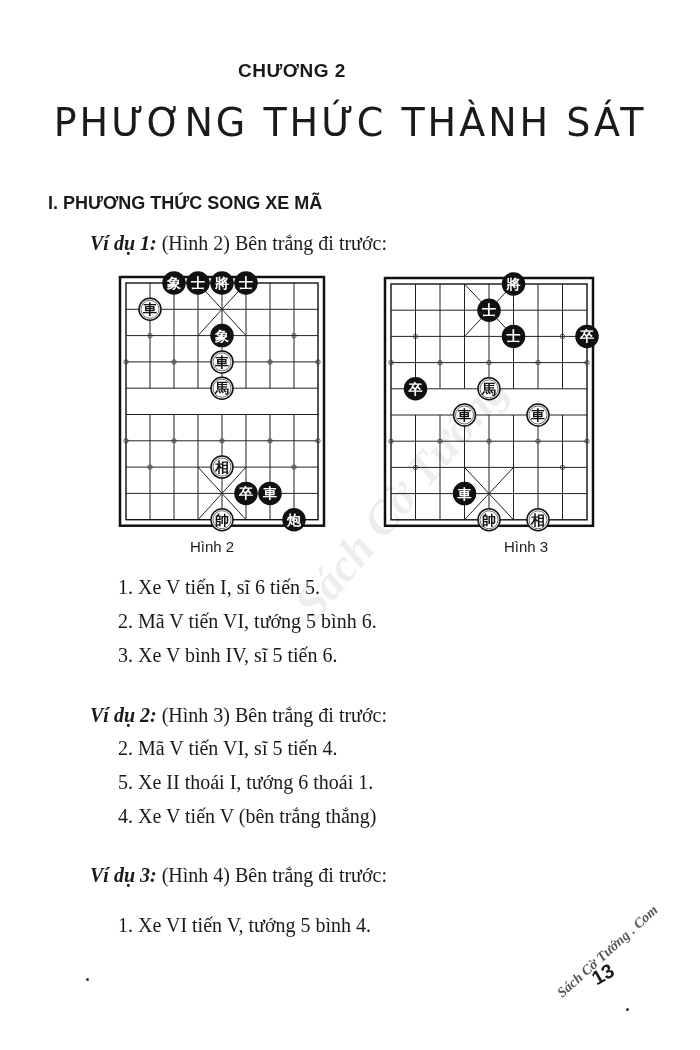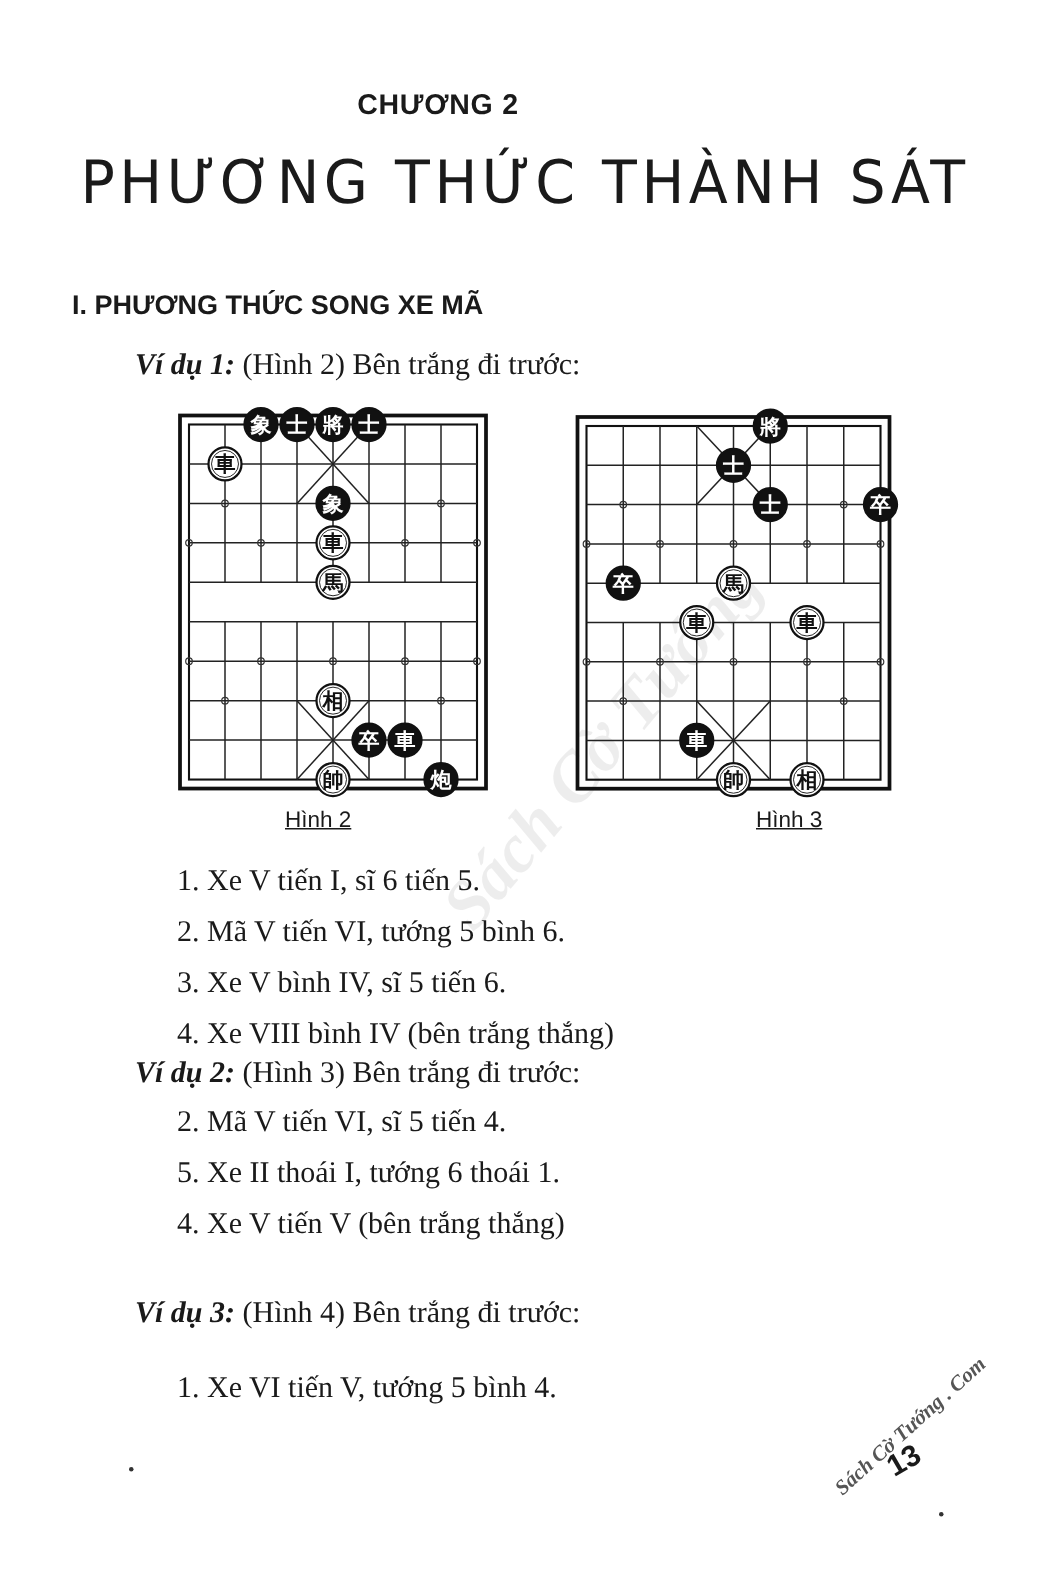--- a/index.html
+++ b/index.html
@@ -21,21 +21,21 @@
     font-family: "Liberation Sans", sans-serif; font-weight: bold; font-size: 18px;
   }
   .example-line {
     position: absolute; left: 90px; font-size: 20px;
   }
   .example-line .ex-label { font-weight: bold; font-style: italic; }
   .moves { position: absolute; left: 118px; margin: 0; padding: 0; list-style: none; font-size: 20px; }
   .moves li { height: 34px; line-height: 34px; }
   .board-wrap { position: absolute; }
   .fig-caption {
-    position: absolute; font-family: "Liberation Sans", sans-serif; font-size: 15px; text-decoration: underline;
+    position: absolute; font-family: "Liberation Sans", sans-serif; font-size: 15px;
   }
   .page-number {
     position: absolute; left: 592px; top: 963px; font-family: "Liberation Sans", sans-serif;
     font-weight: bold; font-size: 20px; transform: rotate(-30deg);
   }
   .watermark-center {
     position: absolute; left: 250px; top: 470px; font-family: "Liberation Serif", serif;
     font-size: 46px; font-style: italic; font-weight: bold; color: rgba(0,0,0,0.07);
     transform: rotate(-50deg); white-space: nowrap; pointer-events: none;
   }
@@ -259,21 +259,20 @@
         <text x="161" y="259.79999999999995" text-anchor="middle" font-size="14" font-family="&quot;DejaVu Sans&quot;, sans-serif" font-weight="bold" fill="#111">相</text>
       </g>
     </svg>
 </div>
 <div class="fig-caption" style="left:486px; top:538px;margin-left:18px;">Hình 3</div>
 
 <ul class="moves" style="top:570px;">
   <li>1. Xe V tiến I, sĩ 6 tiến 5.</li>
   <li>2. Mã V tiến VI, tướng 5 bình 6.</li>
   <li>3. Xe V bình IV, sĩ 5 tiến 6.</li>
-  <li>4. Xe VIII bình IV (bên trắng thắng)</li>
 </ul>
 
 <div class="example-line" style="top:704px;">
   <span class="ex-label">Ví dụ 2:</span><span> (Hình 3) Bên trắng đi trước:</span>
 </div>
 <ul class="moves" style="top:731px;">
   <li>2. Mã V tiến VI, sĩ 5 tiến 4.</li>
   <li>5. Xe II thoái I, tướng 6 thoái 1.</li>
   <li>4. Xe V tiến V (bên trắng thắng)</li>
 </ul>

